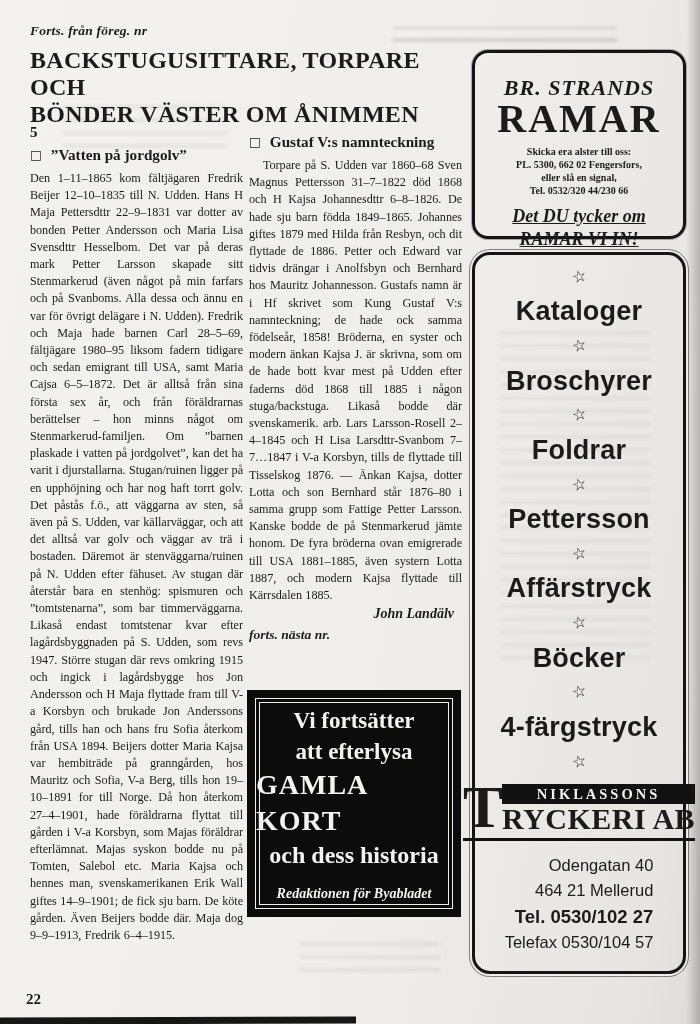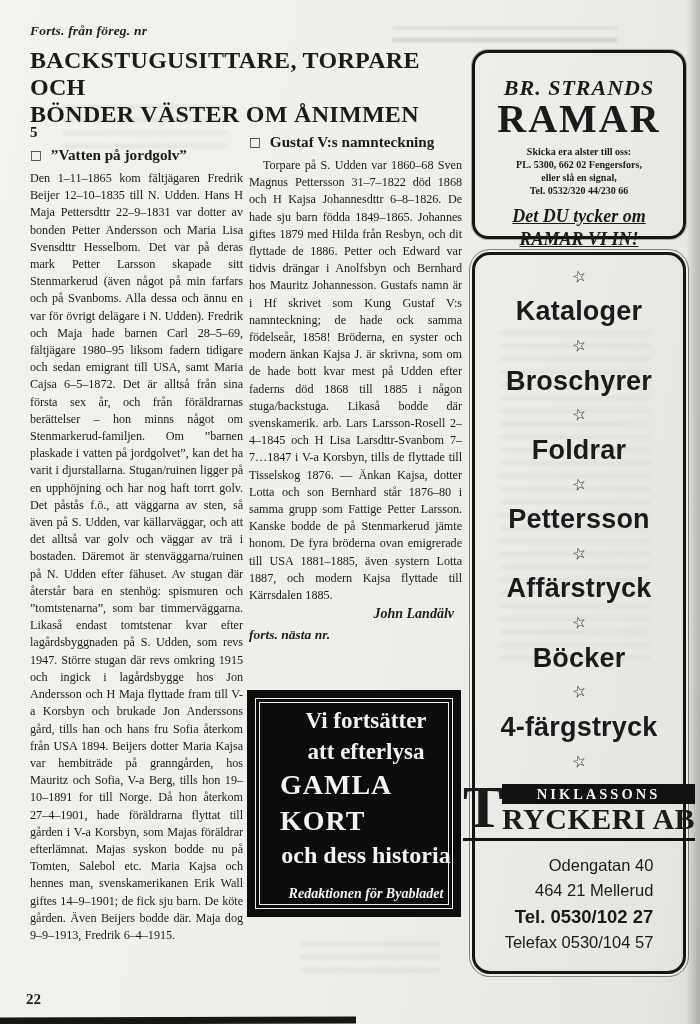--- a/index.html
+++ b/index.html
@@ -39,21 +39,21 @@
   .indent { text-indent:14px; }
   .byline { text-align:right; padding-right:8px; margin-top:2px;
             font-style:italic; font-weight:bold; font-size:14px; }
   .forts-next { margin-top:5px; font-style:italic; font-weight:bold; font-size:13.5px; }
 
   
   .black-ad { position:absolute; left:247px; top:690px; width:214px; height:227px;
               background:#0c0c0c; box-sizing:border-box; padding:8px; }
   .black-ad-frame { position:relative; height:100%; box-sizing:border-box;
                     border:1px solid #efefec; display:flex; flex-direction:column;
-                    align-items:center; justify-content:center; color:#f4f3f0;padding-left:24px; }
+                    align-items:center; justify-content:center; color:#f4f3f0; }
   .black-ad-frame::before { content:""; position:absolute; inset:3px;
                             border:1px solid #efefec; pointer-events:none; }
   .ba-l12 { font-size:23px; font-weight:bold; line-height:1.35; }
   .ba-l3  { font-size:28px; font-weight:bold; letter-spacing:1px; line-height:1.3; }
   .ba-l4  { font-size:24px; font-weight:bold; line-height:1.3; }
   .ba-credit { font-size:14px; font-weight:bold; font-style:italic; margin-top:15px; }
 
   
   .ramar-ad { position:absolute; left:472px; top:50px; width:214px; height:189px;
               box-sizing:border-box; border:3px solid #151515; border-radius:16px;

